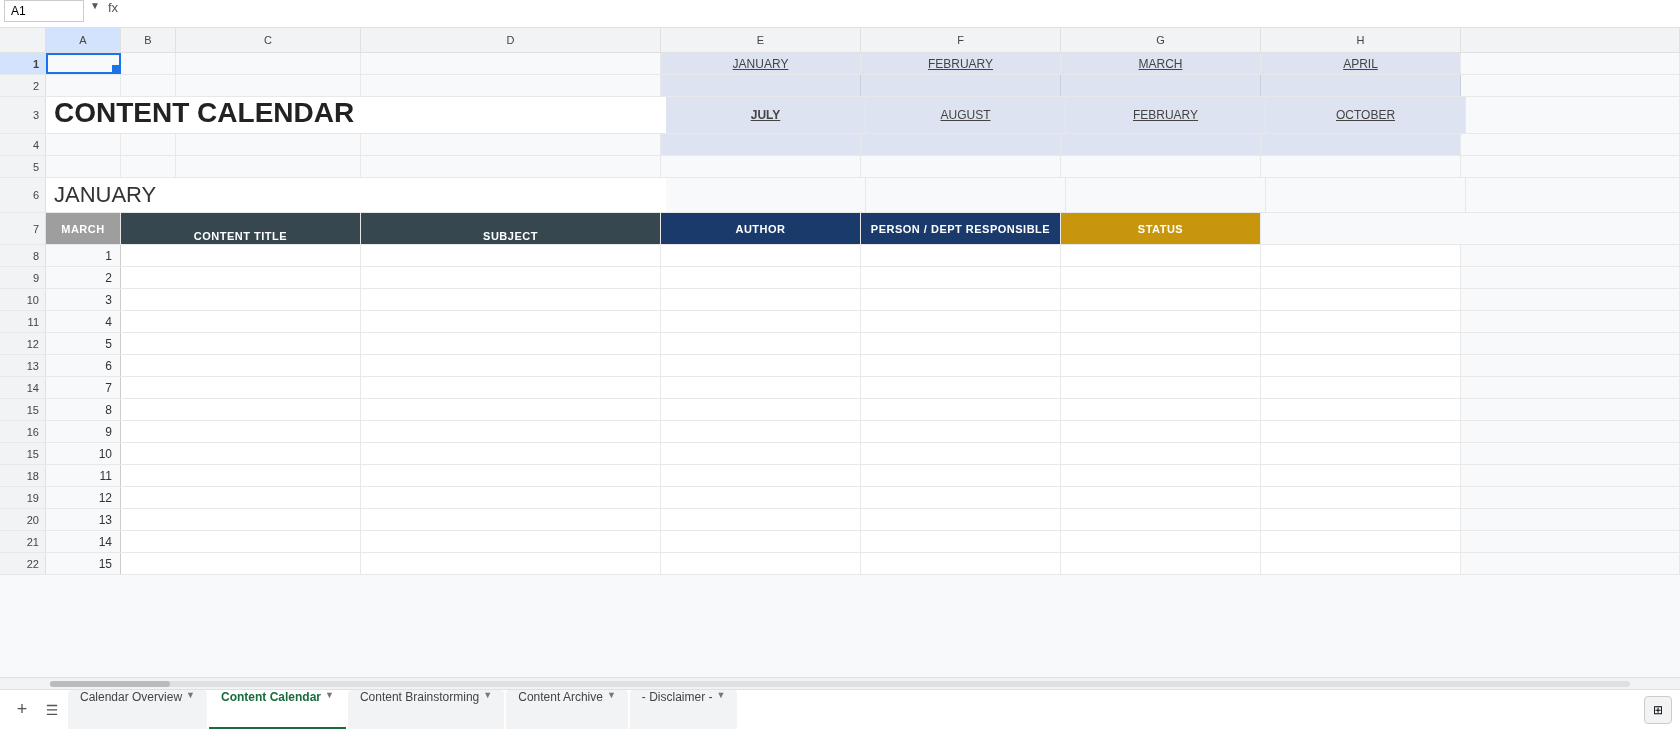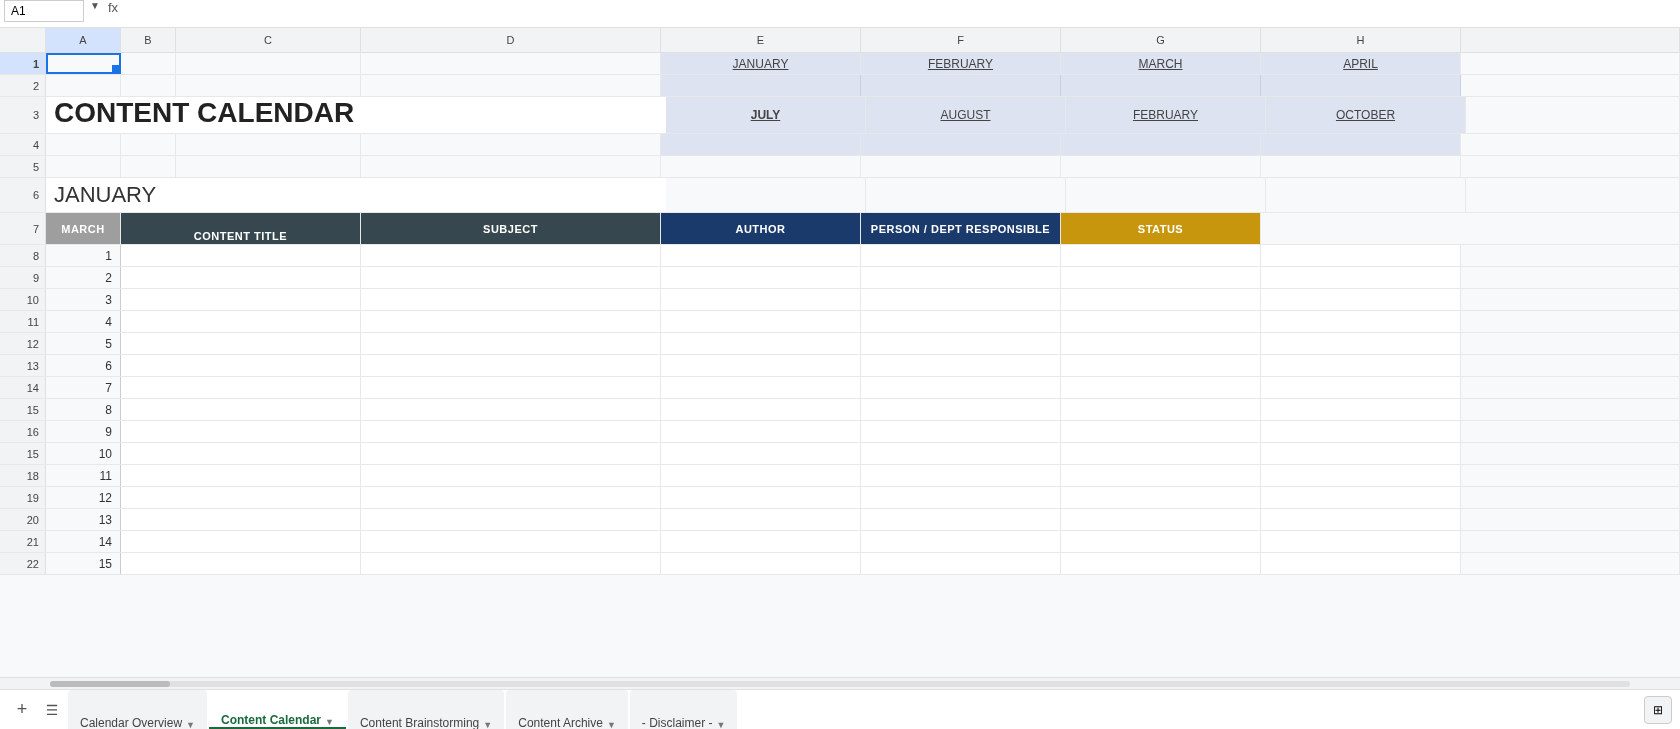--- a/index.html
+++ b/index.html
@@ -126,21 +126,21 @@
       color: #333;
       padding: 2px 4px;
       display: flex;
       align-items: center;
       overflow: hidden;
       white-space: nowrap;
     }
     .cell.col-a { width: 75px; min-width: 75px; }
     .cell.col-b { width: 55px; min-width: 55px; }
     .cell.col-c { width: 185px; min-width: 185px; }
-    .cell.col-d { width: 300px; min-width: 300px; }
+    .cell.col-d { width: 300px; min-width: 300px; align-items: flex-end; }
     .cell.col-e { width: 200px; min-width: 200px; }
     .cell.col-f { width: 200px; min-width: 200px; }
     .cell.col-g { width: 200px; min-width: 200px; }
     .cell.col-h { width: 200px; min-width: 200px; }
     .cell.col-rest { flex: 1; }
 
     
     .cell-title {
       font-size: 28px;
       font-weight: bold;
@@ -251,21 +251,21 @@
       background: transparent;
       cursor: pointer;
       font-size: 14px;
       color: #555;
       border-radius: 50%;
     }
     .tab {
       height: 40px;
       padding: 0 12px;
       display: flex;
-      align-items: flex-end;
+      align-items: flex-start;
       gap: 4px;
       font-size: 12px;
       border: none;
       background: #f1f3f4;
       cursor: pointer;
       border-radius: 4px 4px 0 0;
       color: #444;
       white-space: nowrap;
     }
     .tab.active {

